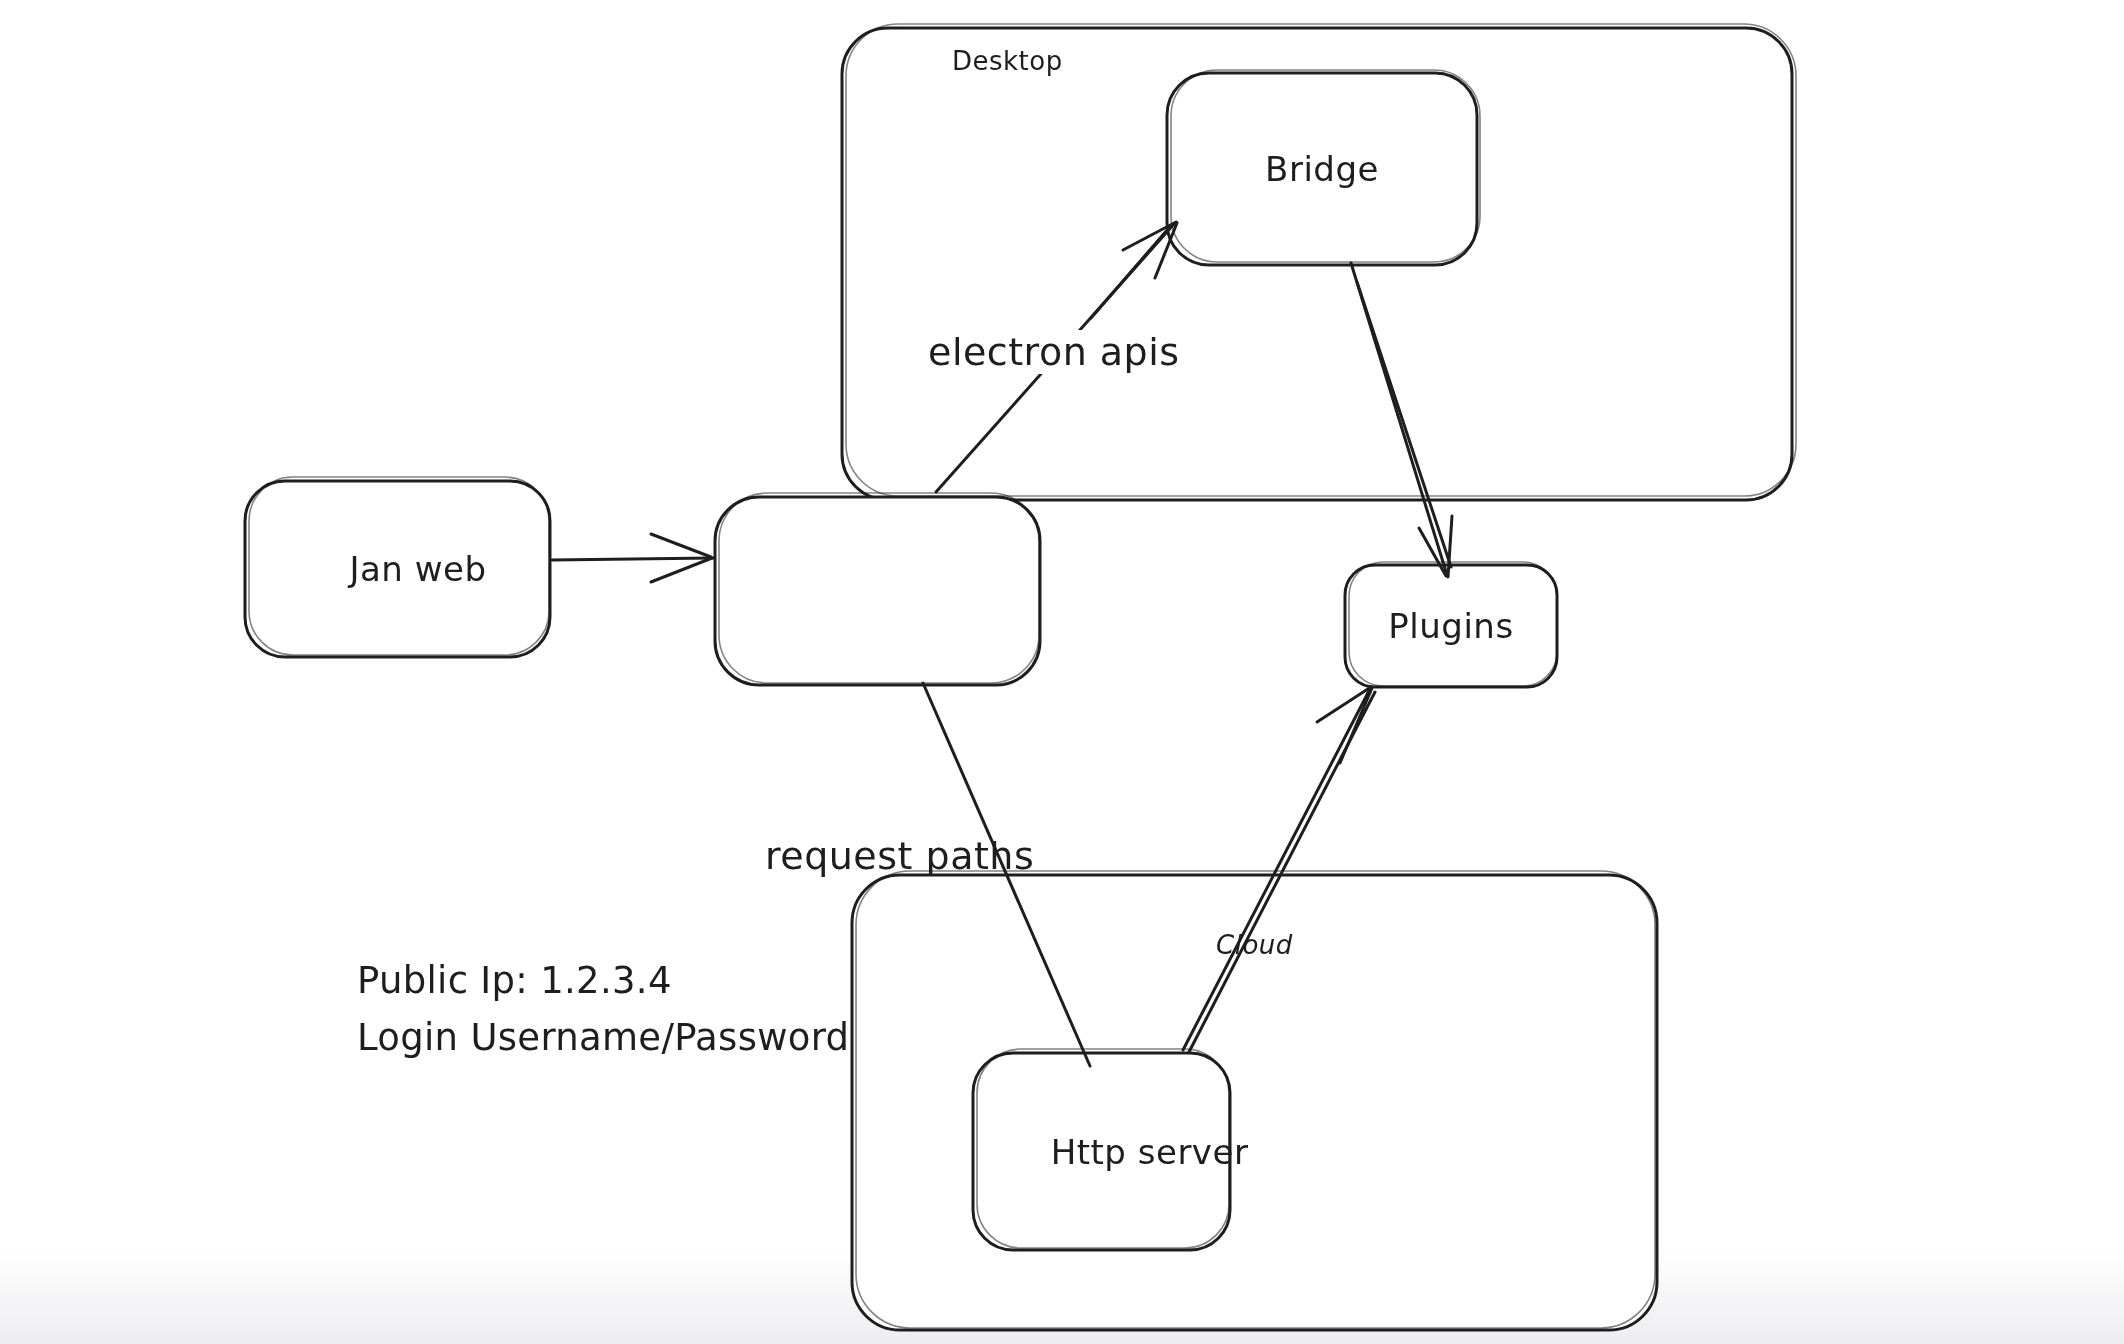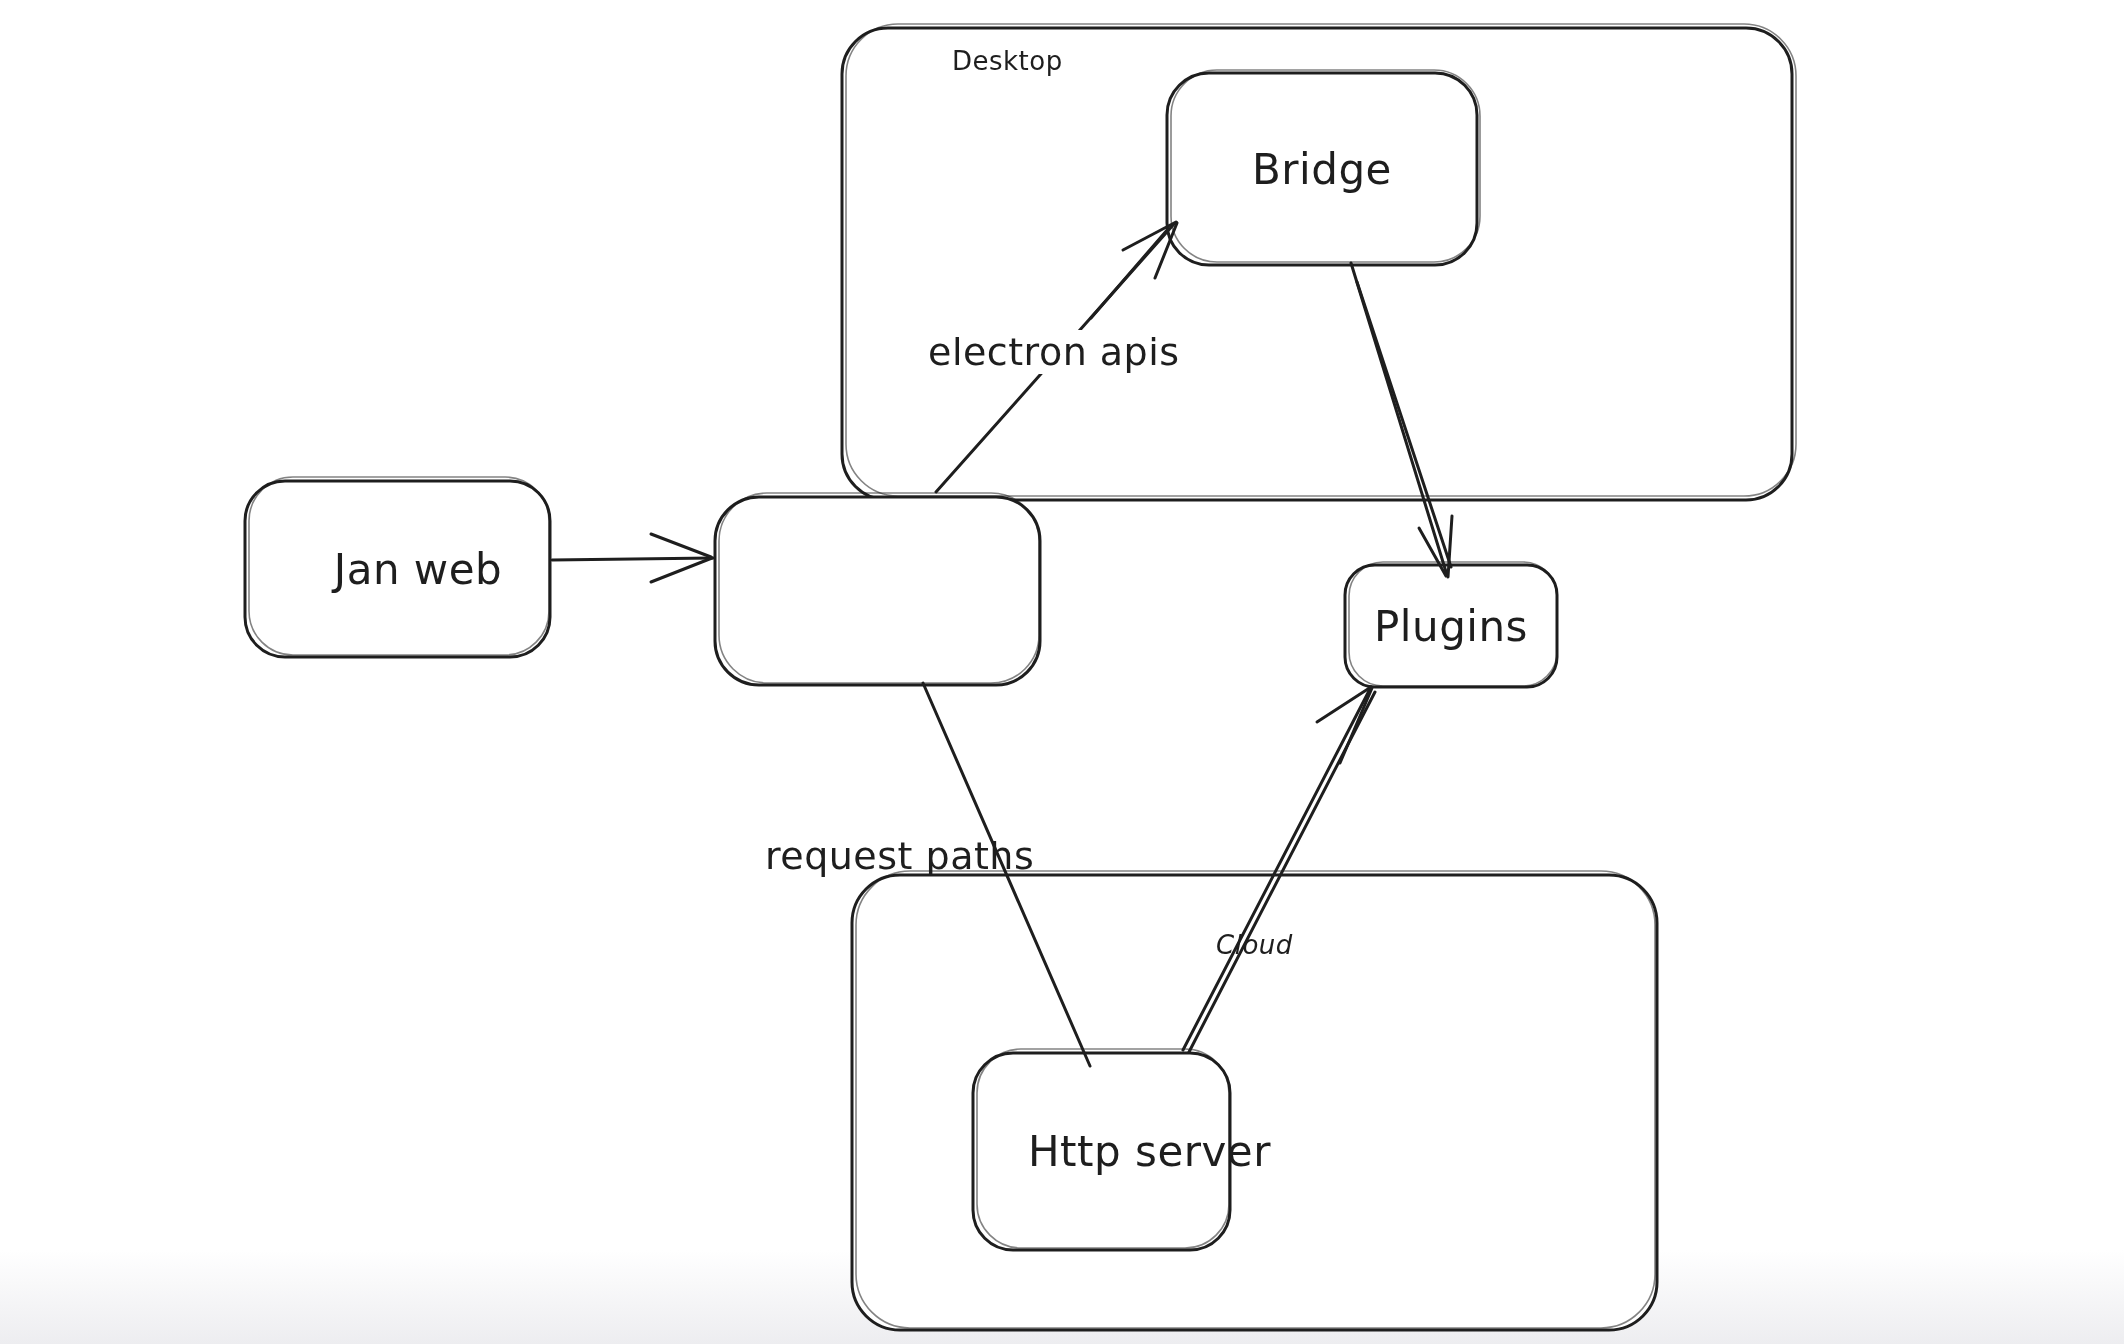--- a/index.html
+++ b/index.html
@@ -19,21 +19,21 @@
   svg#shapes {
     position: absolute;
     left: 0; top: 0;
     z-index: 1;
   }
   .node-label {
     position: absolute;
     display: flex;
     align-items: center;
     justify-content: center;
-    font-size: 42px;
+    font-size: 34px;
     letter-spacing: 0.5px;
     color: #1e1e1e;
     z-index: 2;
     white-space: nowrap;
     pointer-events: none;
     border-radius: 12px;
   }
   .container-label {
     position: absolute;
     font-size: 26px;
@@ -154,14 +154,18 @@
 
 
   <div class="node-label" style="left:1345px; top:565px; width:212px; height:122px;">Plugins</div>
 
   <div class="node-label" style="left:973px; top:1053px; width:257px; height:197px;padding-left:48px;">Http server</div>
 
   <div class="edge-label above-lines" style="left:924px; top:330px;">electron apis</div>
 
   <div class="edge-label below-lines" style="left:765px; top:786px;">request paths</div>
 
+  <div class="annotation-block">
+    <div>Public Ip: 1.2.3.4</div>
+    <div>Login Username/Password</div>
+  </div>
 
 </div>
 
 </body></html>

